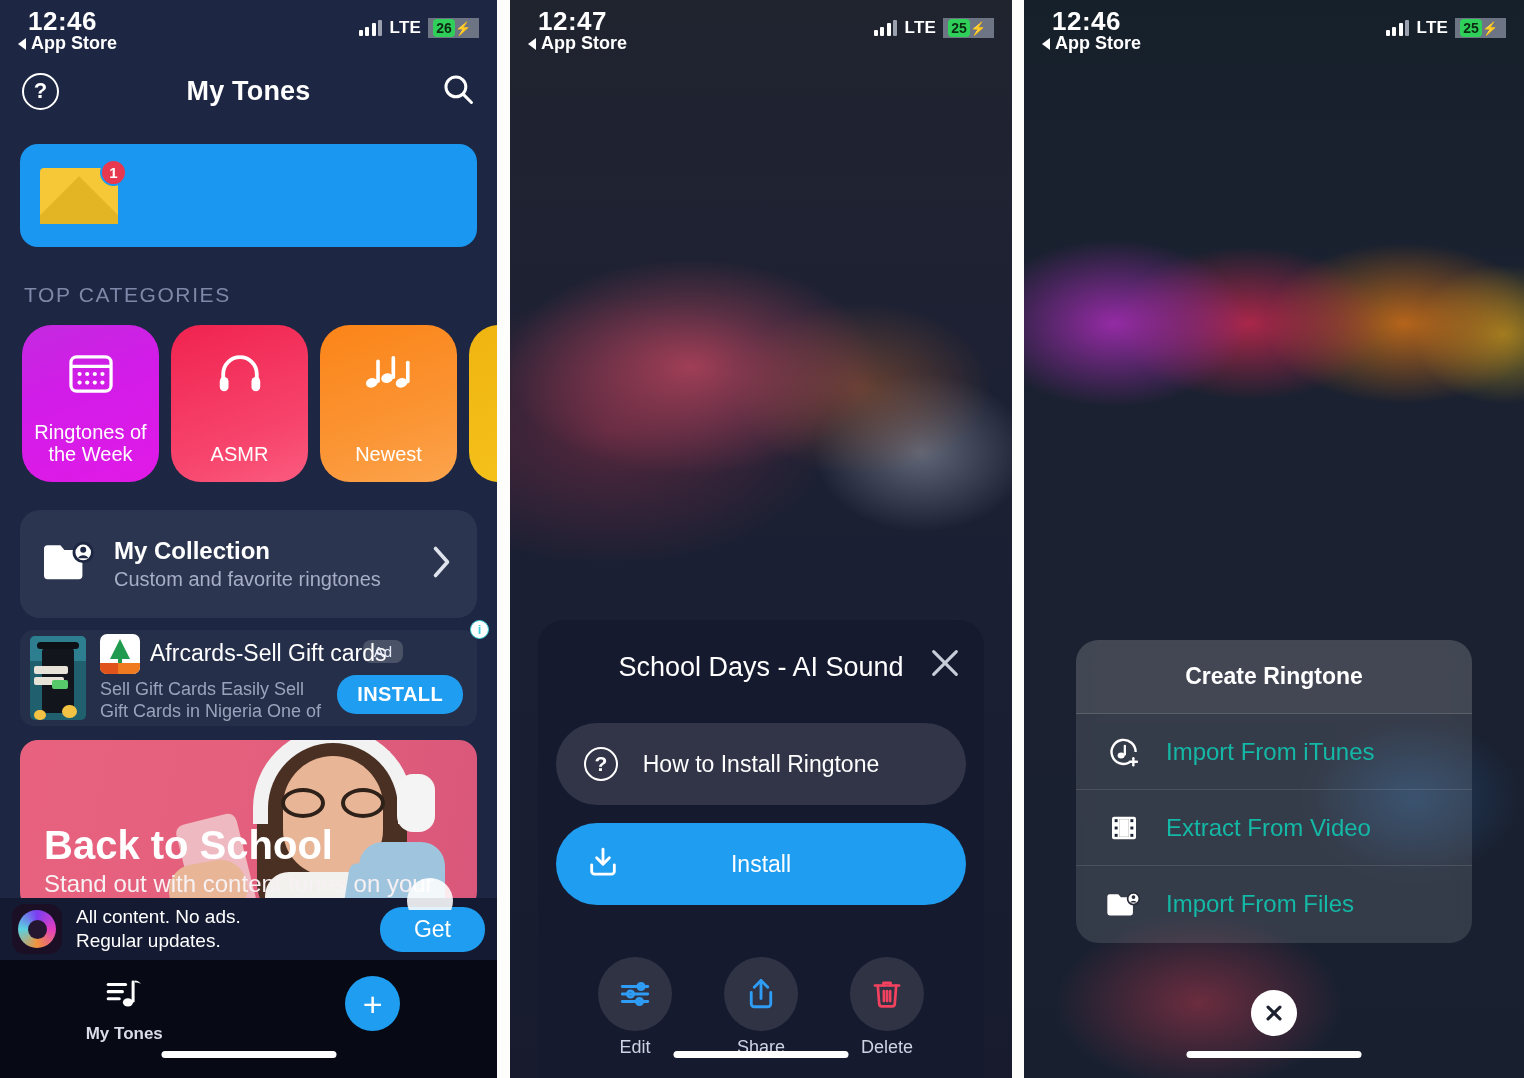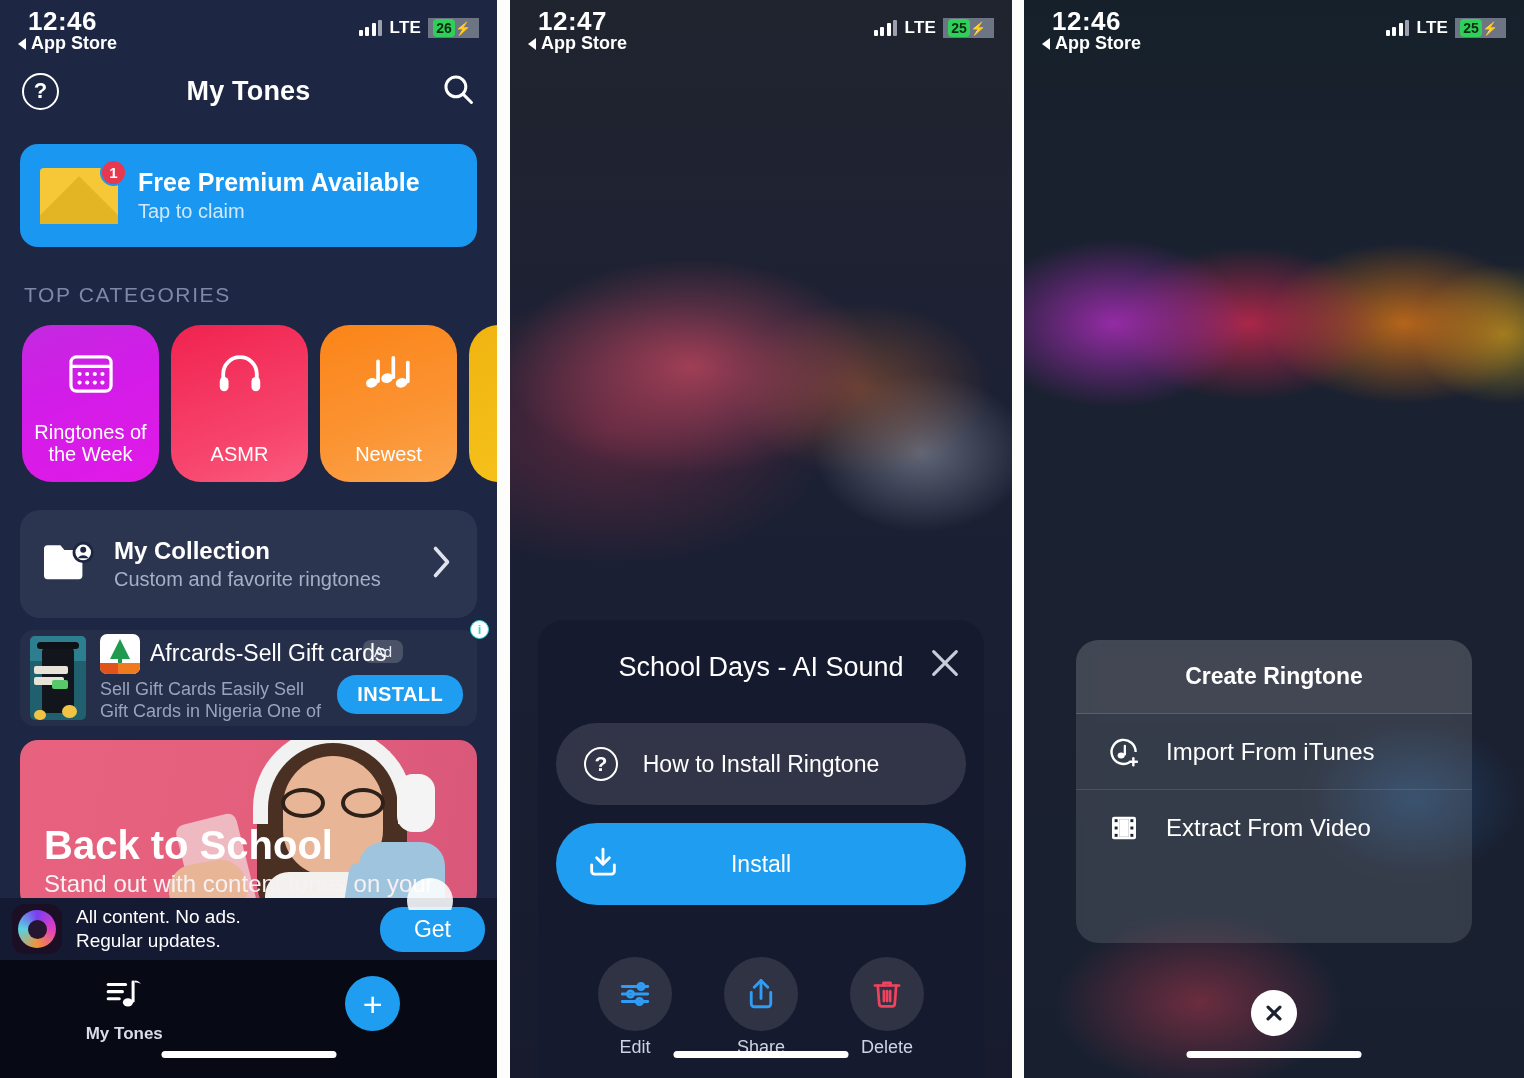--- a/index.html
+++ b/index.html
@@ -356,21 +356,21 @@
     height:74px; display:flex; align-items:center; justify-content:center;
     color:#fff; font-size:23px; font-weight:bold;
     background:rgba(255,255,255,.06);
     border-bottom:1px solid rgba(255,255,255,.14);
   }
   .sheet3-item{
     height:76px; display:flex; align-items:center; padding-left:30px; gap:24px;
     border-bottom:1px solid rgba(255,255,255,.11);
   }
   .sheet3-item:last-child{ border-bottom:none; }
-  .sheet3-item .lbl{ color:#ffffff; font-size:24px; }
+  .sheet3-item .lbl{ color:#14b8a6; font-size:24px; }
   .sheet3-item .ic{ width:36px; display:flex; justify-content:center; }
   .close3{
     position:absolute; left:50%; transform:translateX(-50%); bottom:42px;
     width:46px;height:46px; border-radius:50%; background:#fff;
     display:flex; align-items:center; justify-content:center;
   }
 </style>
 </head>
 <body>
 
@@ -408,24 +408,20 @@
             <line x1="15.6" y1="15.6" x2="21.5" y2="21.5" stroke-linecap="round"></line>
         </svg>
       </div>
     </div>
 
     <div class="premium">
       <div class="envelope">
         <div class="env-body"></div>
           <div class="env-flap"></div>
         <div class="env-badge">1</div>
-      </div>
-      <div>
-        <div class="prem-t1">Free Premium Available</div>
-        <div class="prem-t2">Tap to claim</div>
       </div>
     </div>
 
     <div class="sec-label">TOP CATEGORIES</div>
 
     <div class="cats">
       <div class="cat cat-1">
         <div class="glyph">
           <svg width="46" height="42" viewBox="0 0 24 22" fill="none" stroke="#fff" stroke-width="1.7">
             <rect x="1.5" y="2" width="21" height="18" rx="3"></rect>
@@ -738,20 +734,31 @@
                 <rect x="16.8" y="10.9" width="2.2" height="2.2"></rect>
                 <rect x="16.8" y="16.4" width="2.2" height="2.2"></rect>
               <rect x="8.4" y="5.4" width="7.2" height="13.2"></rect>
             </g>
             <rect x="8.4" y="5.4" width="7.2" height="13.2" fill="#fff"></rect>
           </svg>
         </span>
         <span class="lbl">Extract From Video</span>
       </div>
 
+      <div class="sheet3-item">
+        <span class="ic">
+          <svg width="38" height="32" viewBox="0 0 27 22" fill="#fff">
+            <path d="M1 5.4a1.8 1.8 0 011.8-1.8h6.4l2 2.4h7.2a1.8 1.8 0 011.8 1.8v10A1.8 1.8 0 0118.4 19.6H2.8A1.8 1.8 0 011 17.8z"></path>
+            <circle cx="20.6" cy="7" r="4.4" fill="#fff" stroke="#2a2b38" stroke-width="1.3"></circle>
+            <circle cx="20.6" cy="5.8" r="1.4" fill="#2a2b38"></circle>
+            <path d="M18 9.9a3.1 3.1 0 015.2 0z" fill="#2a2b38"></path>
+          </svg>
+        </span>
+        <span class="lbl">Import From Files</span>
+      </div>
     </div>
 
     <div class="close3">
       <svg width="22" height="22" viewBox="0 0 24 24" fill="none" stroke="#1d2230" stroke-width="3.4" stroke-linecap="round">
         <line x1="5.5" y1="5.5" x2="18.5" y2="18.5"></line>
           <line x1="18.5" y1="5.5" x2="5.5" y2="18.5"></line>
       </svg>
     </div>
 
     <div class="homebar"></div>

